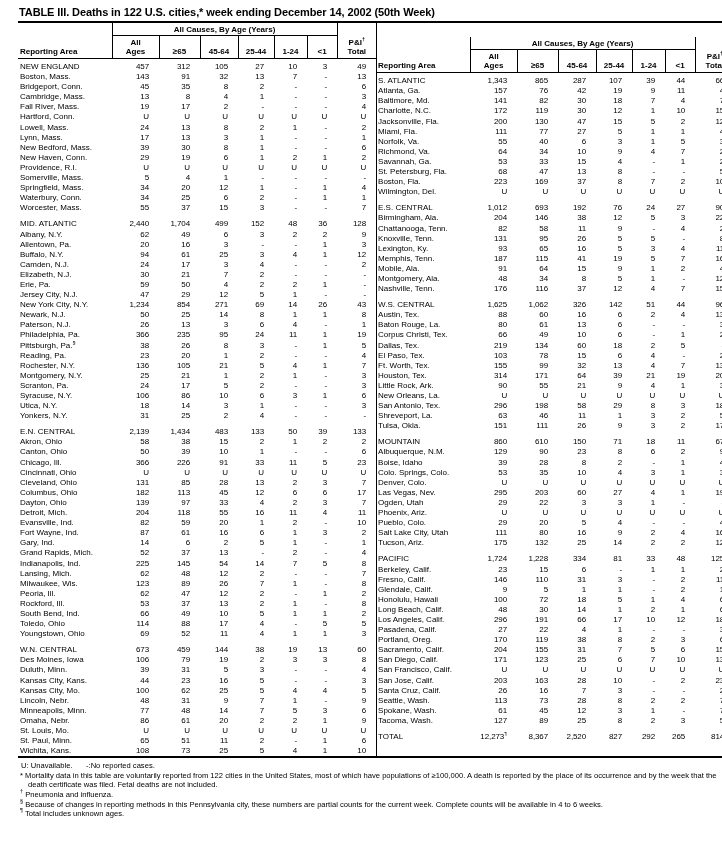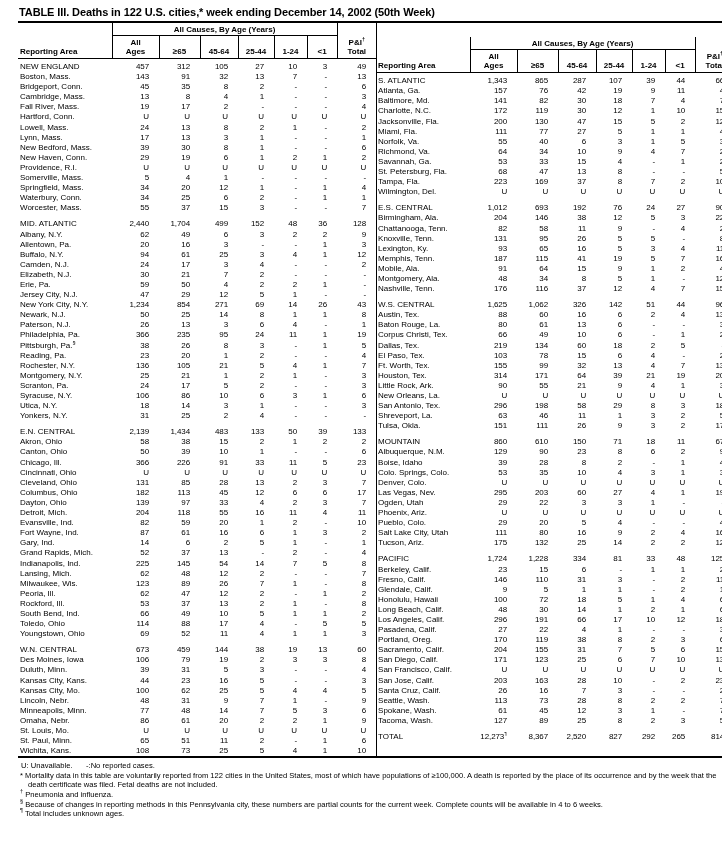--- a/index.html
+++ b/index.html
@@ -871,21 +871,21 @@
             <td class="name">St. Petersburg, Fla.</td>
             <td class="num">68</td>
             <td class="num">47</td>
             <td class="num">13</td>
             <td class="num">8</td>
             <td class="num">-</td>
             <td class="num">-</td>
             <td class="num">5</td>
           </tr>
           <tr>
-            <td class="name">Tampa, Fla.</td>
+            <td class="name">Boston, Fla.</td>
             <td class="num">223</td>
             <td class="num">169</td>
             <td class="num">37</td>
             <td class="num">8</td>
             <td class="num">7</td>
             <td class="num">2</td>
             <td class="num">10</td>
           </tr>
           <tr>
             <td class="name">Wilmington, Del.</td>

